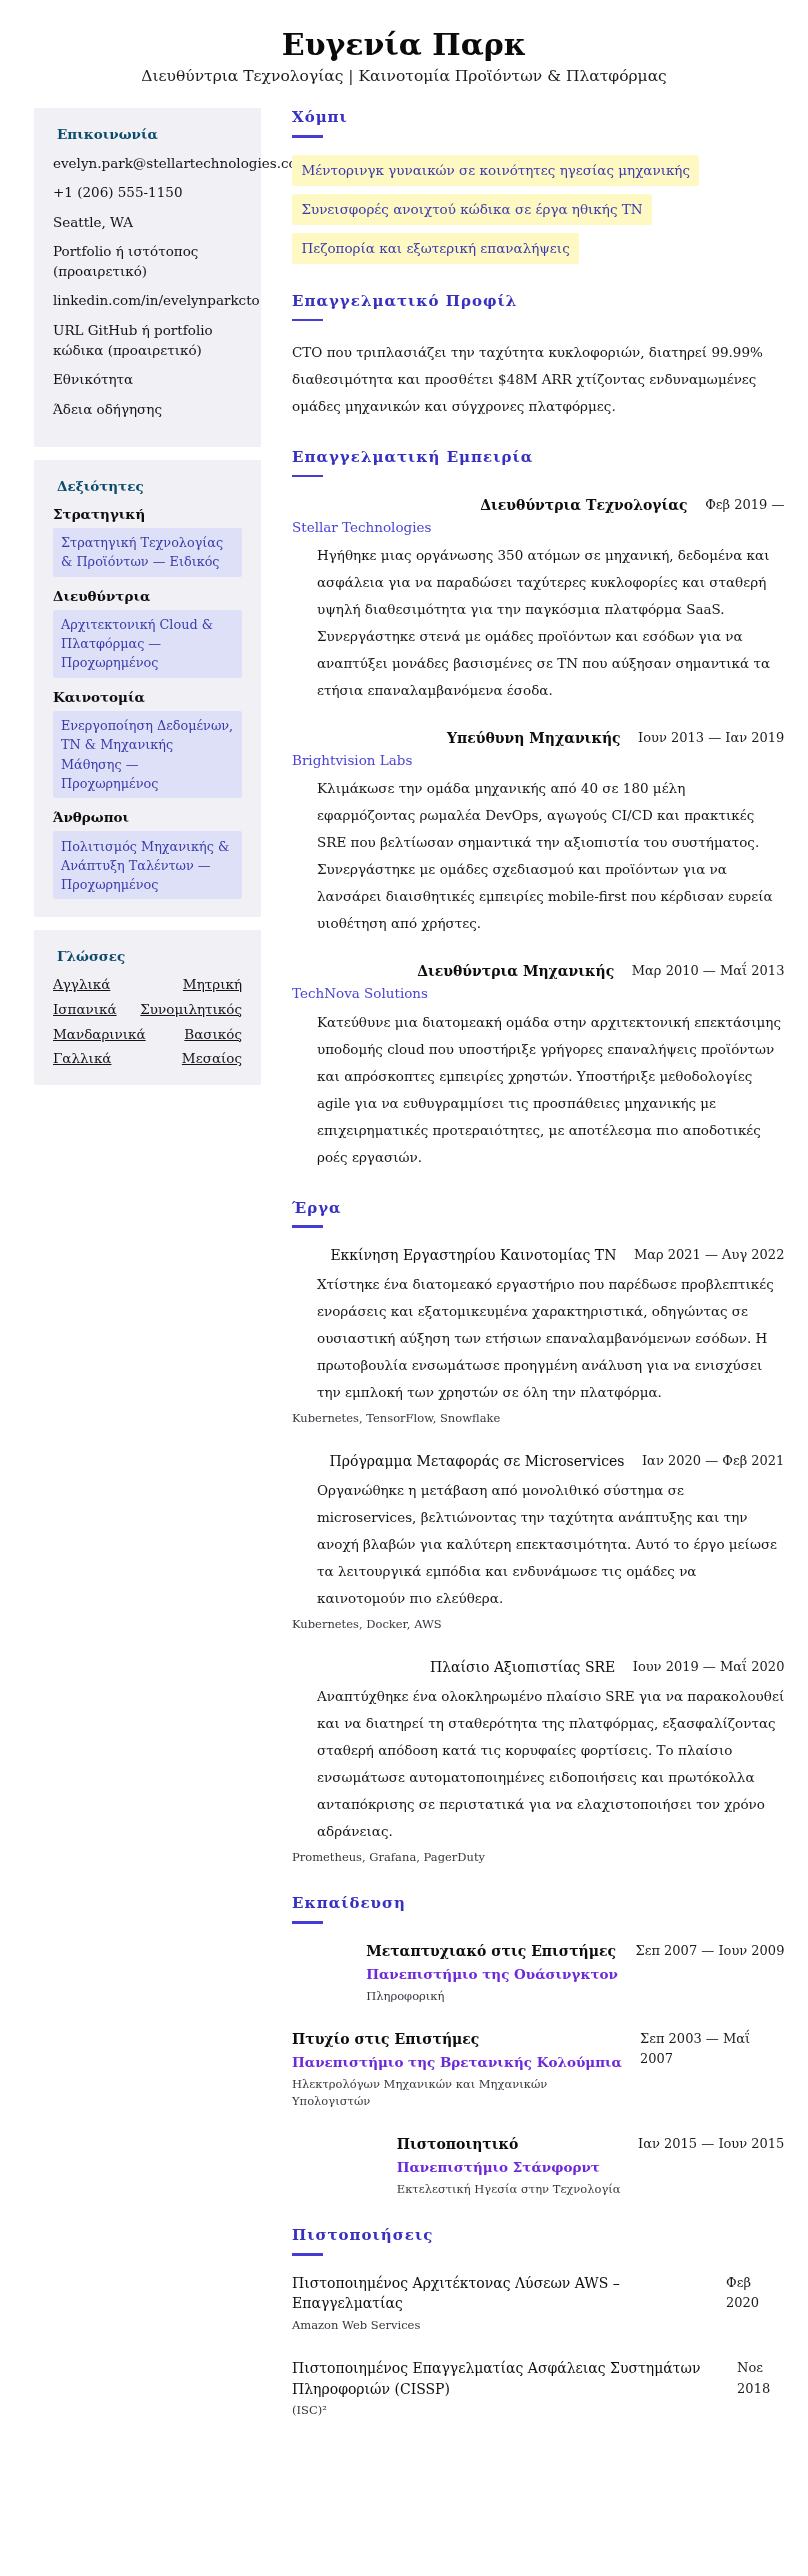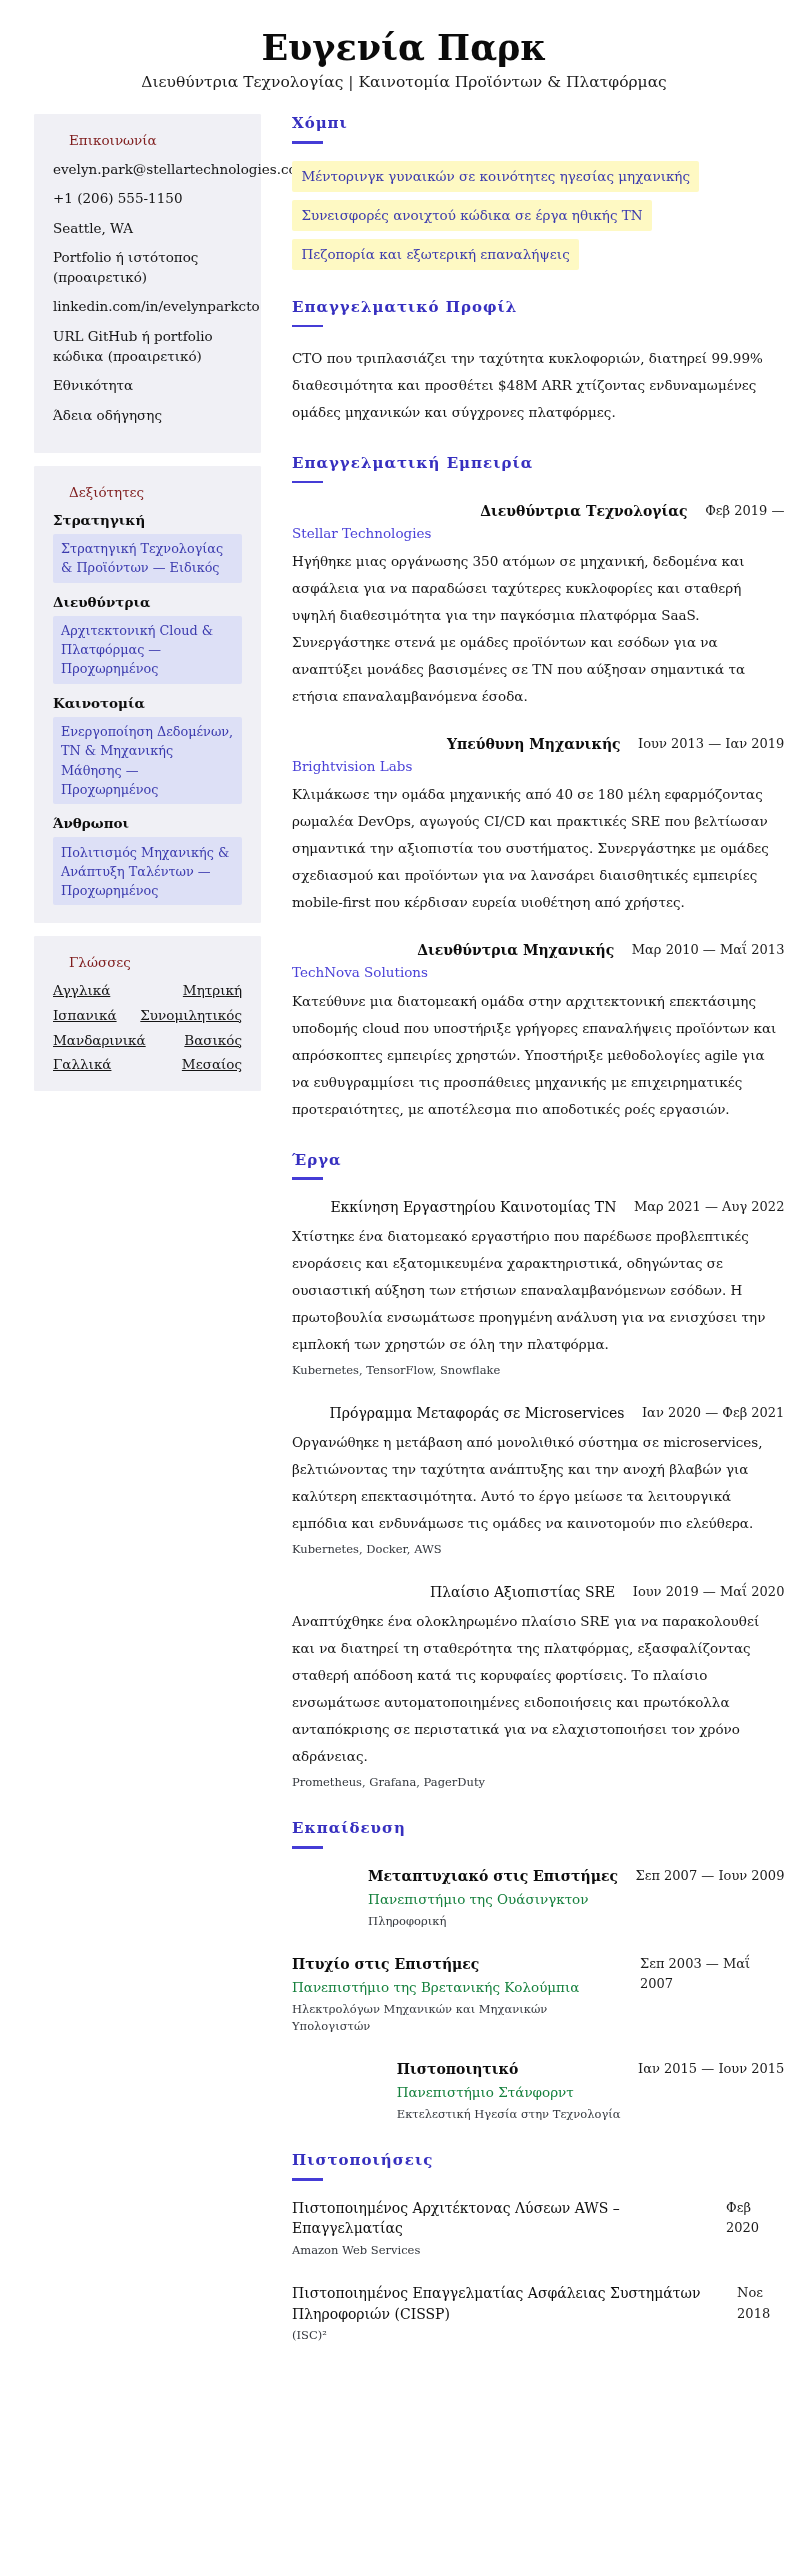--- a/index.html
+++ b/index.html
@@ -6,30 +6,30 @@
   html, body { margin: 0; padding: 0; background: #ffffff; }
   body {
     font-family: "DejaVu Serif", "Liberation Serif", serif;
     color: #111111;
     width: 808px;
   }
   .page { width: 808px; height: 2576px; overflow: hidden; background: #ffffff; }
 
   
   .header { text-align: center; padding: 27px 13.5px 20px; }
-  .header .name { font-size: 35px; font-weight: bold; margin: 0; color: #0b0b0b; }
+  .header .name { font-size: 30px; font-weight: bold; margin: 0; color: #0b0b0b; }
   .header .tagline { font-size: 15.5px; margin-top: 5.4px; color: #1c1c1c; }
 
   
   .columns { display: flex; align-items: flex-start; padding: 2.7px 23.6px 20px 34px; gap: 31px; }
 
   
   .sidebar { flex: 0 0 227px; width: 227px; }
   .card { background: #f0f0f5; border-radius: 1.3px; padding: 17.5px 19px; margin-bottom: 13.5px; }
-  .card-heading { font-size: 13.5px; font-weight: normal; margin: 0 0 12px 16px; color: #7f1d1d; }
+  .card-heading { font-size: 13.5px; font-weight: bold; margin: 0 0 12px 4px; color: #0c4a6e; }
   .contact-item { font-size: 13.5px; line-height: 1.45; margin-bottom: 10px; color: #141414; }
   .contact-item.nowrap { white-space: nowrap; overflow: visible; }
   .skill-group-label { font-size: 13.5px; font-weight: bold; color: #0d0d0d; margin: 10.8px 0 6px 0; }
   .skill-pill {
     background: #dde0f6; color: #3b3aae; font-size: 12.8px; line-height: 1.5;
     padding: 5.4px 8px; border-radius: 2px; display: block;
   }
   .language-row { display: flex; justify-content: space-between; gap: 6.7px; font-size: 13.5px; margin-bottom: 8.8px; color: #141414; text-decoration: underline; }
   .language-row:last-child { margin-bottom: 1.3px; }
 
@@ -50,23 +50,23 @@
 
   .profile-text { font-size: 13.5px; line-height: 2.0; color: #161616; margin: 0; }
 
   .entry { margin-bottom: 24px; }
   .entry:last-child { margin-bottom: 0; }
   .entry-head { display: flex; justify-content: flex-end; gap: 17.5px; align-items: flex-start; }
   .entry-title { font-size: 14px; font-weight: bold; color: #0d0d0d; line-height: 1.45; }
   .entry-title.regular { font-weight: normal; font-size: 14px; }
   .entry-date { font-size: 13px; line-height: 1.55; color: #1b1b1b; text-align: left; flex: 0 1 auto; }
   .entry-company { font-size: 13.5px; color: #4b42d8; margin-top: 2.7px; line-height: 1.4; }
-  .entry-school { font-size: 13.5px; color: #15803d; margin-top: 3.4px; line-height: 1.45; }
+  .entry-school { font-size: 13.5px; color: #6d28d9; margin-top: 3.4px; line-height: 1.45; font-weight: bold; }
   .entry-field { font-size: 11.5px; color: #33373d; margin-top: 3.4px; line-height: 1.5; }
-  .entry-desc { font-size: 13.5px; line-height: 2.0; color: #161616; margin-top: 5.4px; }
+  .entry-desc { font-size: 13.5px; line-height: 2.0; color: #161616; margin-top: 5.4px; margin-left: 25px; }
   .entry-tech { font-size: 11.5px; color: #33373d; margin-top: 4px; line-height: 1.5; }
 </style>
 </head>
 <body>
 
 <div class="page">
 
   <div class="header">
     <h1 class="name">Ευγενία Παρκ</h1>
     <div class="tagline">Διευθύντρια Τεχνολογίας | Καινοτομία Προϊόντων &amp; Πλατφόρμας</div>

